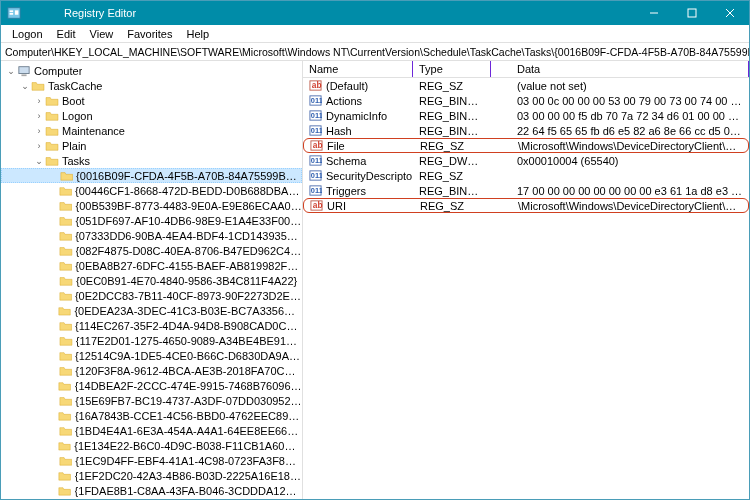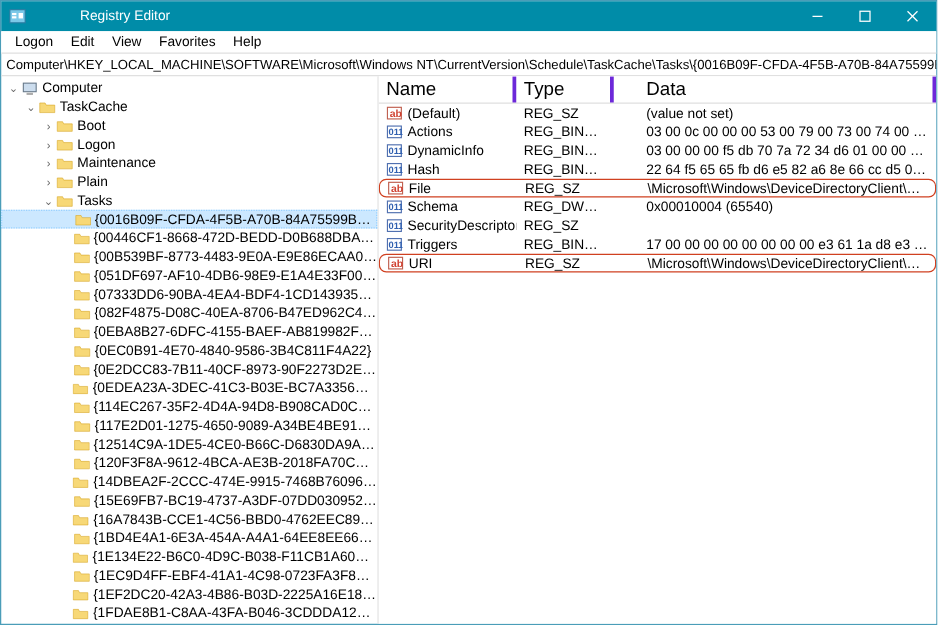--- a/index.html
+++ b/index.html
@@ -22,21 +22,21 @@
 .tree-node.selected { background: #cce8ff; border: 1px dotted #99d1ff; }
 .tree-node .expander { width: 12px; text-align: center; color: #666; font-size: 9px; }
 .tree-node .folder-icon { width: 14px; height: 12px; margin-right: 3px; }
 .tree-node .label { overflow: hidden; text-overflow: ellipsis; }
 .indent0 { padding-left: 4px; }
 .indent1 { padding-left: 18px; }
 .indent2 { padding-left: 32px; }
 .indent3 { padding-left: 46px; }
 .list-pane { flex: 1; overflow: auto; background: #fff; }
 .list-header { display: flex; border-bottom: 1px solid #e0e0e0; background: #fff; position: sticky; top: 0; }
-.list-header .col { padding: 2px 6px; font-size: 15px; border-right: 3px solid #6d28d9; }
+.list-header .col { padding: 2px 6px; font-size: 11px; border-right: 1px solid #6d28d9; }
 .col-name { width: 110px; }
 .col-type { width: 78px; }
 .col-data { flex: 1; margin-left: 20px; }
 .list-row { display: flex; align-items: center; height: 15px; font-size: 10.5px; white-space: nowrap; cursor: default; }
 .list-row .col { padding: 15px 6px; overflow: hidden; text-overflow: ellipsis; }
 .list-row .reg-icon { width: 13px; height: 13px; margin-right: 4px; flex-shrink: 0; }
 .list-row .namecell { display: flex; align-items: center; width: 110px; }
 .highlight-red { border: 1px solid #d04020; border-radius: 6px; }
 svg.folder-icon path { fill: #f7d877; stroke: #d4a017; stroke-width: 0.5; }
 svg.reg-icon-str text { fill: #d04030; font-size: 9px; font-weight: bold; }

